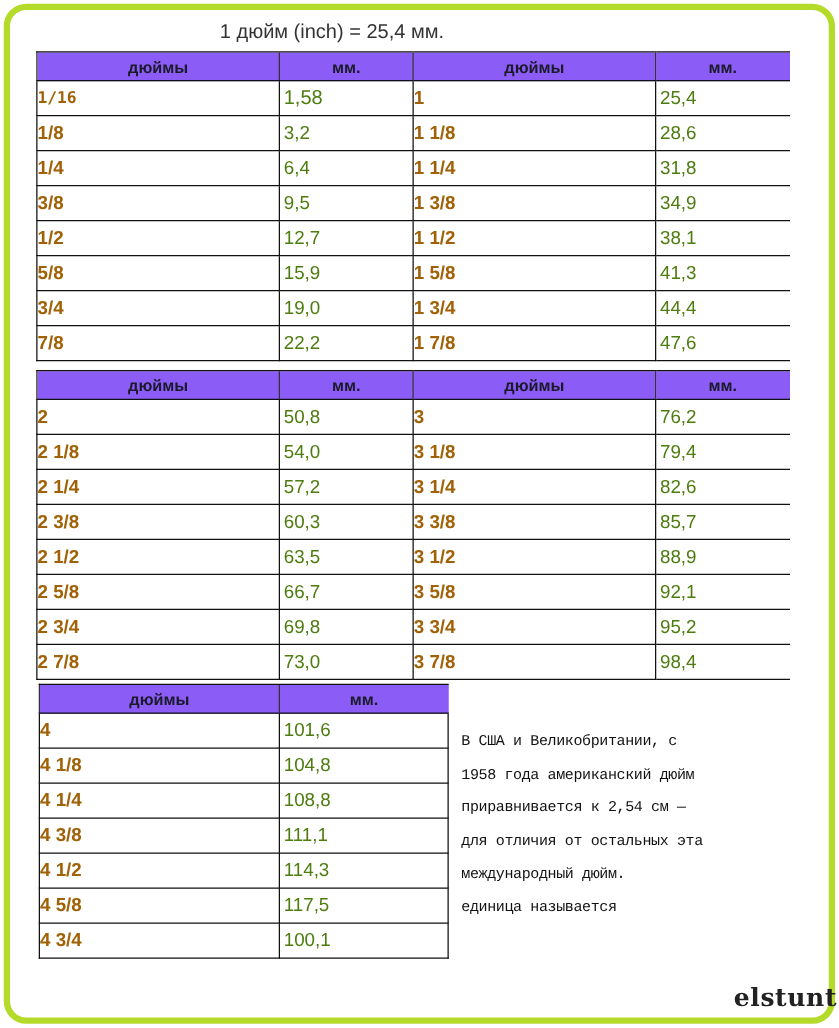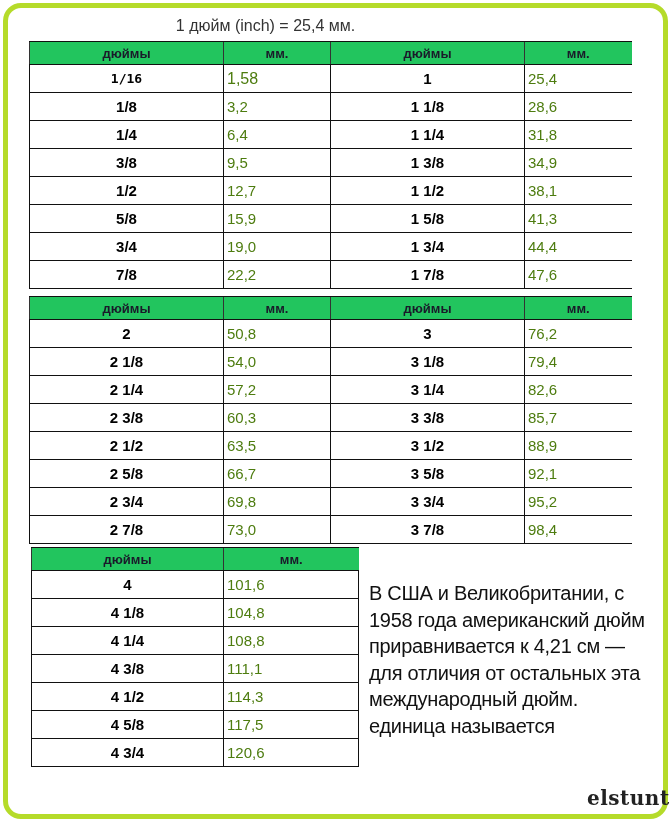--- a/index.html
+++ b/index.html
@@ -10,45 +10,45 @@
   }
   .title {
     position:absolute; left:0; top:17px; width:531px; text-align:center;
     font-size:16px; color:#333333; font-family:"Liberation Sans", sans-serif;
   }
   table.conv {
     position:absolute; border-collapse:collapse; table-layout:fixed;
     font-family:"Liberation Sans", sans-serif;
   }
   table.conv th {
-    background:#22c55e; color:#1a1a2a; font-weight:bold; font-size:13px;
+    background:#8b5cf6; color:#1a1a2a; font-weight:bold; font-size:13px;
     height:22px; border-top:1.5px solid #111; border-bottom:1.5px solid #111;
     border-left:1px solid #333; text-align:center; padding:0;
   }
   table.conv td {
     height:27px; border:1px solid #111; padding:0; font-size:15px;
   }
-  table.conv td.inch { font-weight:bold; text-align:center; color:#000000; }
+  table.conv td.inch { font-weight:bold; color:#a16207; }
   table.conv td.mm { text-align:left; padding-left:3px; color:#4d7c0f; font-weight:normal; }
   table.conv td.first-inch { font-family:"DejaVu Sans Mono", monospace; font-size:13px; }
   table.conv td.first-mm { font-size:16px; }
   #t1 { left:29px; top:41px; width:602px; }
   #t2 { left:29px; top:296px; width:602px; }
   #t3 { left:31px; top:547px; width:327px; }
   #t1 col.c1, #t2 col.c1 { width:194px; }
   #t1 col.c2, #t2 col.c2 { width:107px; }
   #t1 col.c3, #t2 col.c3 { width:194px; }
   #t1 col.c4, #t2 col.c4 { width:107px; }
   #t3 col.c1 { width:192px; }
   #t3 col.c2 { width:135px; }
   .open-right th:last-child, .open-right td:last-child { border-right:none; }
   .note {
     position:absolute; left:369px; top:580px; width:290px;
-    font-size:20px; line-height:26.5px; color:#111;
-    font-family:Liberation Sans, sans-serif; letter-spacing:-0.3px;
+    font-size:12px; line-height:26.5px; color:#111;
+    font-family:Liberation Mono, monospace; letter-spacing:-0.3px;
   }
   .watermark {
     position:absolute; left:587px; top:786px;
     font-size:20px; font-weight:bold; color:#222;
     font-family:"DejaVu Serif", serif; letter-spacing:0.5px;
   }
 </style>
 </head>
 <body>
 
@@ -221,27 +221,27 @@
     <tr>
       <td class="inch">4 1/2</td>
       <td class="mm">114,3</td>
     </tr>
     <tr>
       <td class="inch">4 5/8</td>
       <td class="mm">117,5</td>
     </tr>
     <tr>
       <td class="inch">4 3/4</td>
-      <td class="mm">120,6</td>
+      <td class="mm">100,1</td>
     </tr>
   </tbody>
 </table>
 
 <div class="note">
   <div>В США и Великобритании, с</div>
   <div>1958 года американский дюйм</div>
-  <div>приравнивается к 4,21 см —</div>
+  <div>приравнивается к 2,54 см —</div>
   <div>для отличия от остальных эта</div>
   <div>международный дюйм.</div>
   <div>единица называется</div>
 </div>
 
 <div class="watermark">elstunt.ru</div>
 
 </body></html>

